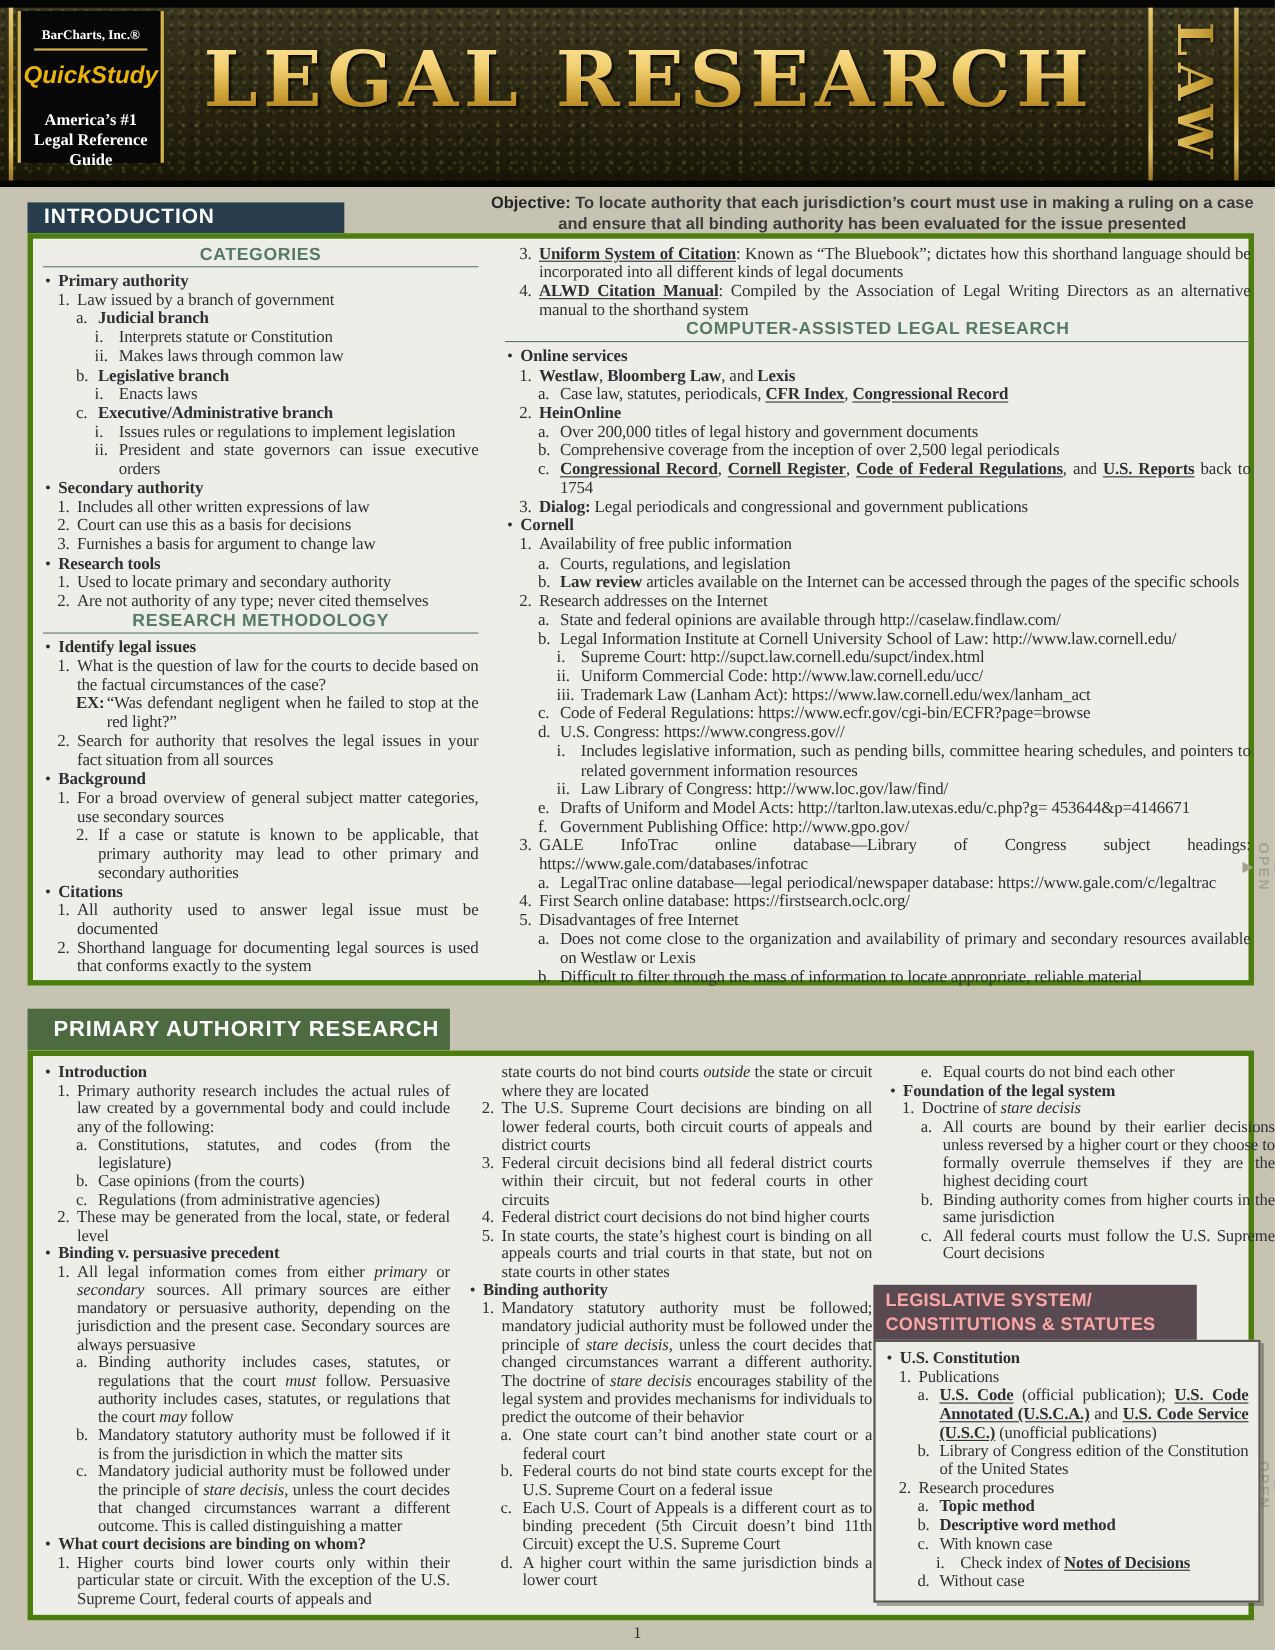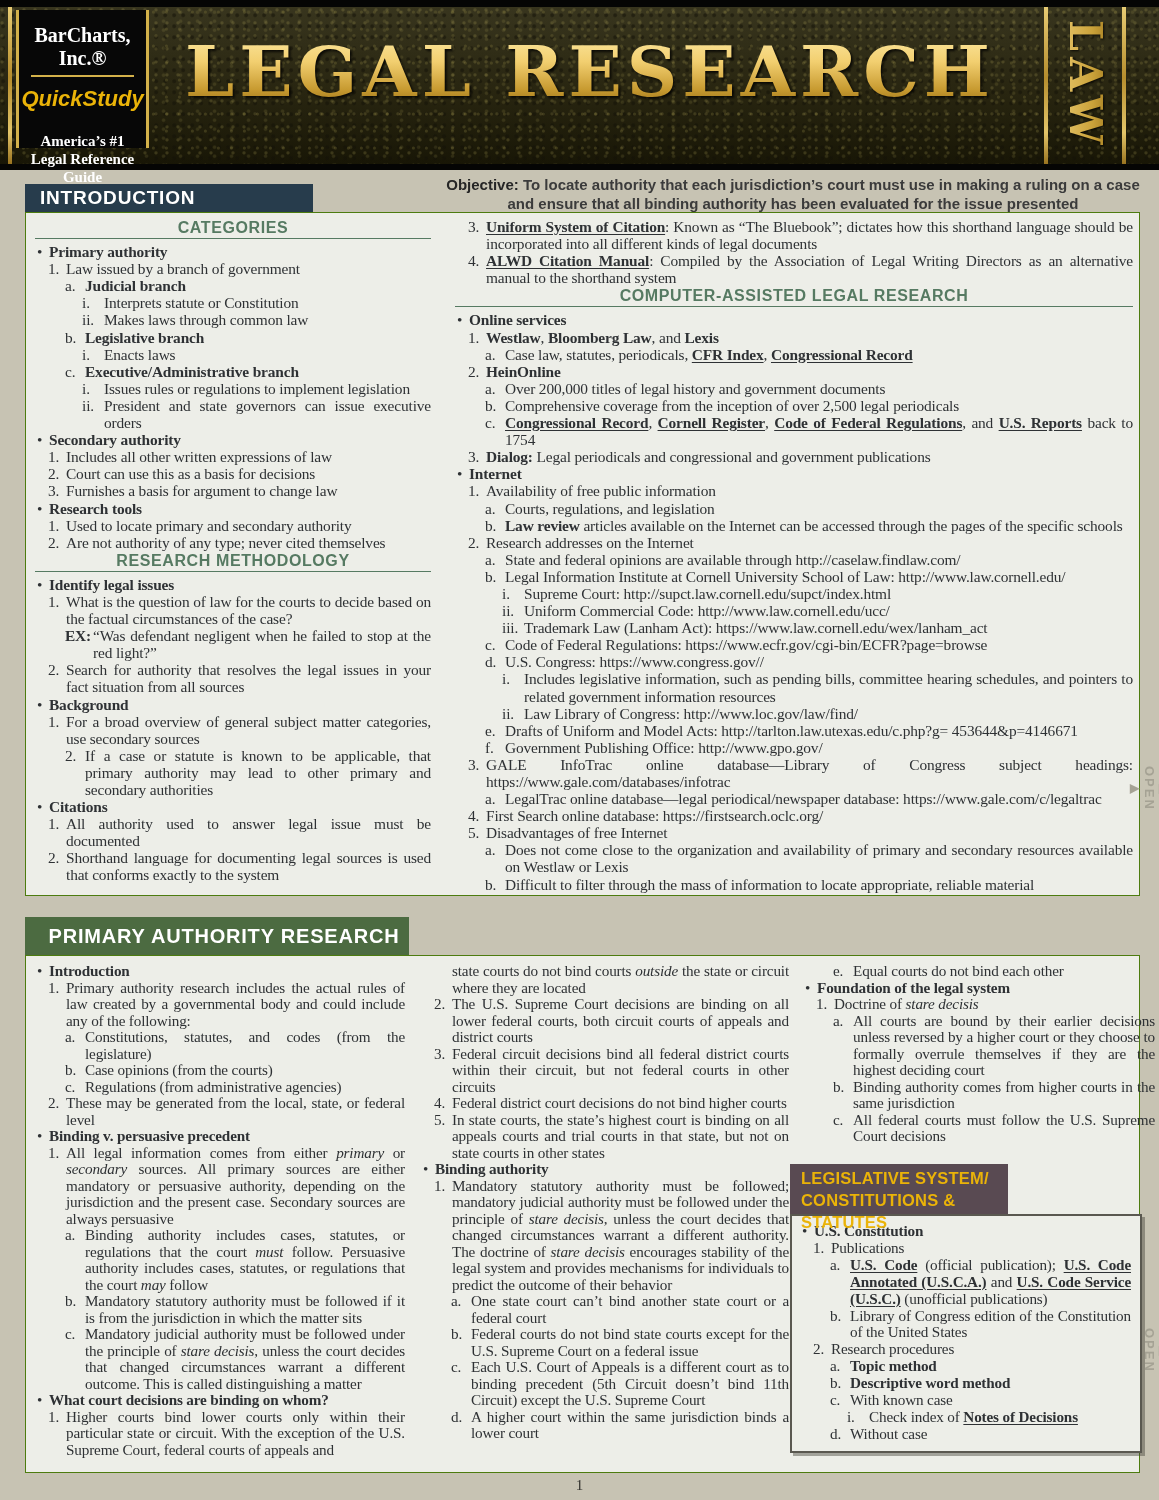--- a/index.html
+++ b/index.html
@@ -16,21 +16,21 @@
       radial-gradient(circle at 35% 75%, rgba(20,18,8,.55) 1.2px, transparent 2.6px),
       linear-gradient(180deg,#38351e 0%,#282510 55%,#181606 100%);
     background-size:11px 13px,17px 9px,13px 17px,9px 11px,100% 100%;}
   .gold-stripe{position:absolute;top:7px;bottom:6px;width:4px;
     background:linear-gradient(180deg,#e8cc74,#b68e2e 45%,#e3c569 80%,#9a7420);}
   .s-left{left:8px;}
   .s-r1{left:1044px;}
   .s-r2{left:1122px;}
   .brand{position:absolute;left:16px;top:10px;width:133px;height:138px;background:#070707;
     border-left:3px solid #d3b14a;border-right:3px solid #d3b14a;box-sizing:border-box;text-align:center;}
-  .brand-name{color:#fff;font-weight:bold;font-size:20px;margin-top:14px;font-family:"Liberation Serif",serif;}
+  .brand-name{color:#fff;font-weight:bold;font-size:12px;margin-top:14px;font-family:"Liberation Serif",serif;}
   .brand-rule{height:0;border-top:2px solid #d3b14a;margin:5px 12px 0 12px;}
   .brand-product{color:#eab308;font-family:"Liberation Sans",sans-serif;font-weight:bold;font-style:italic;
     font-size:22px;margin-top:9px;text-align:center;}
   .brand-tagline{color:#fff;font-weight:bold;font-size:15px;line-height:1.2;margin-top:20px;padding:0 6px;}
   .doc-title{position:absolute;left:160px;top:30px;width:860px;margin:0;text-align:center;
     font-family:"DejaVu Serif",serif;font-weight:bold;font-size:70px;letter-spacing:5px;
     background:linear-gradient(180deg,#fdeaa6 0%,#f2cf70 38%,#c79a30 72%,#8a6410 100%);
     -webkit-background-clip:text;background-clip:text;color:transparent;
     filter:drop-shadow(2px 2px 1px rgba(0,0,0,.75));white-space:nowrap;}
   .side-label{position:absolute;left:1048px;top:7px;width:74px;height:157px;
@@ -47,33 +47,33 @@
   .obj-label{color:#262626;}
 
   
   .sec-bar{position:absolute;box-sizing:border-box;color:var(--bar_text,#fff);
     font-family:"Liberation Sans",sans-serif;font-weight:bold;letter-spacing:.8px;}
   .intro-bar{left:25px;top:184px;width:288px;height:28px;line-height:28px;
     padding-left:15px;font-size:19px;background:var(--intro_bar,#273c4c);}
   .primary-bar{left:25px;top:917px;width:384px;height:38px;line-height:38px;
     padding-left:14px;font-size:20px;background:var(--primary_bar,#4c6b41);text-align:center;}
   .box{position:absolute;box-sizing:border-box;background:var(--panel_bg,#edeee8);
-    border:1px solid #4d7c0f;}
+    border:5px solid #4d7c0f;}
   .intro-box{left:25px;top:212px;width:1115px;height:684px;}
   .primary-box{left:25px;top:955px;width:1115px;height:518px;}
   .col{position:absolute;}
   .intro-left{left:9px;top:5px;width:396px;}
   .intro-right{left:429px;top:5px;width:678px;}
   .p1{left:9px;top:7px;width:370px;}
   .p2{left:395px;top:7px;width:368px;}
   .p3{left:777px;top:7px;width:352px;}
 
   
-  .leg-bar{position:absolute;left:764px;top:208px;width:218px;height:50px;box-sizing:border-box;
-    background:var(--legislative_bar,#594a52);color:#eab308;font-family:"Liberation Sans",sans-serif;
+  .leg-bar{position:absolute;left:764px;top:208px;width:294px;height:50px;box-sizing:border-box;
+    background:var(--legislative_bar,#594a52);color:#fca5a5;font-family:"Liberation Sans",sans-serif;
     font-weight:bold;font-size:16.5px;line-height:22px;padding:3px 0 0 11px;letter-spacing:.2px;z-index:2;}
   .leg-box{position:absolute;left:764px;top:258px;width:352px;min-height:232px;box-sizing:border-box;
     background:var(--panel_bg,#edeee8);border:2px solid #5a5850;box-shadow:3px 3px 0 rgba(70,68,60,.45);
     padding:7px 9px 8px 8px;z-index:1;}
 
   
   .content{font-size:15.4px;line-height:17.1px;letter-spacing:-.15px;}
   .primary-box .content{font-size:15.2px;line-height:16.5px;}
   .leg-box.content{font-size:15.2px;line-height:16.9px;}
   .subhead{font-family:"Liberation Sans",sans-serif;font-weight:bold;font-size:16px;
@@ -159,21 +159,21 @@
           <div class="ln lvl1"><span class="mk">4.</span><span class="b u">ALWD Citation Manual</span>: Compiled by the Association of Legal Writing Directors as an alternative manual to the shorthand system</div>
           <div class="subhead">COMPUTER-ASSISTED LEGAL RESEARCH</div>
           <div class="ln lvl0"><span class="mk">•</span><span class="b">Online services</span></div>
           <div class="ln lvl1"><span class="mk">1.</span><span class="b">Westlaw</span>, <span class="b">Bloomberg Law</span>, and <span class="b">Lexis</span></div>
           <div class="ln lvl2"><span class="mk">a.</span>Case law, statutes, periodicals, <span class="b u">CFR Index</span>, <span class="b u">Congressional Record</span></div>
           <div class="ln lvl1"><span class="mk">2.</span><span class="b">HeinOnline</span></div>
           <div class="ln lvl2"><span class="mk">a.</span>Over 200,000 titles of legal history and government documents</div>
           <div class="ln lvl2"><span class="mk">b.</span>Comprehensive coverage from the inception of over 2,500 legal periodicals</div>
           <div class="ln lvl2"><span class="mk">c.</span><span class="b u">Congressional Record</span>, <span class="b u">Cornell Register</span>, <span class="b u">Code of Federal Regulations</span>, and <span class="b u">U.S. Reports</span> back to 1754</div>
           <div class="ln lvl1"><span class="mk">3.</span><span class="b">Dialog:</span> Legal periodicals and congressional and government publications</div>
-          <div class="ln lvl0"><span class="mk">•</span><span class="b">Internet</span></div>
+          <div class="ln lvl0"><span class="mk">•</span><span class="b">Cornell</span></div>
           <div class="ln lvl1"><span class="mk">1.</span>Availability of free public information</div>
           <div class="ln lvl2"><span class="mk">a.</span>Courts, regulations, and legislation</div>
           <div class="ln lvl2"><span class="mk">b.</span><span class="b">Law review</span> articles available on the Internet can be accessed through the pages of the specific schools</div>
           <div class="ln lvl1"><span class="mk">2.</span>Research addresses on the Internet</div>
           <div class="ln lvl2"><span class="mk">a.</span>State and federal opinions are available through http://caselaw.findlaw.com/</div>
           <div class="ln lvl2"><span class="mk">b.</span>Legal Information Institute at Cornell University School of Law: http://www.law.cornell.edu/</div>
           <div class="ln lvl3"><span class="mk">i.</span>Supreme Court: http://supct.law.cornell.edu/supct/index.html</div>
           <div class="ln lvl3"><span class="mk">ii.</span>Uniform Commercial Code: http://www.law.cornell.edu/ucc/</div>
           <div class="ln lvl3"><span class="mk">iii.</span>Trademark Law (Lanham Act): https://www.law.cornell.edu/wex/lanham_act</div>
           <div class="ln lvl2"><span class="mk">c.</span>Code of Federal Regulations: https://www.ecfr.gov/cgi-bin/ECFR?page=browse</div>

